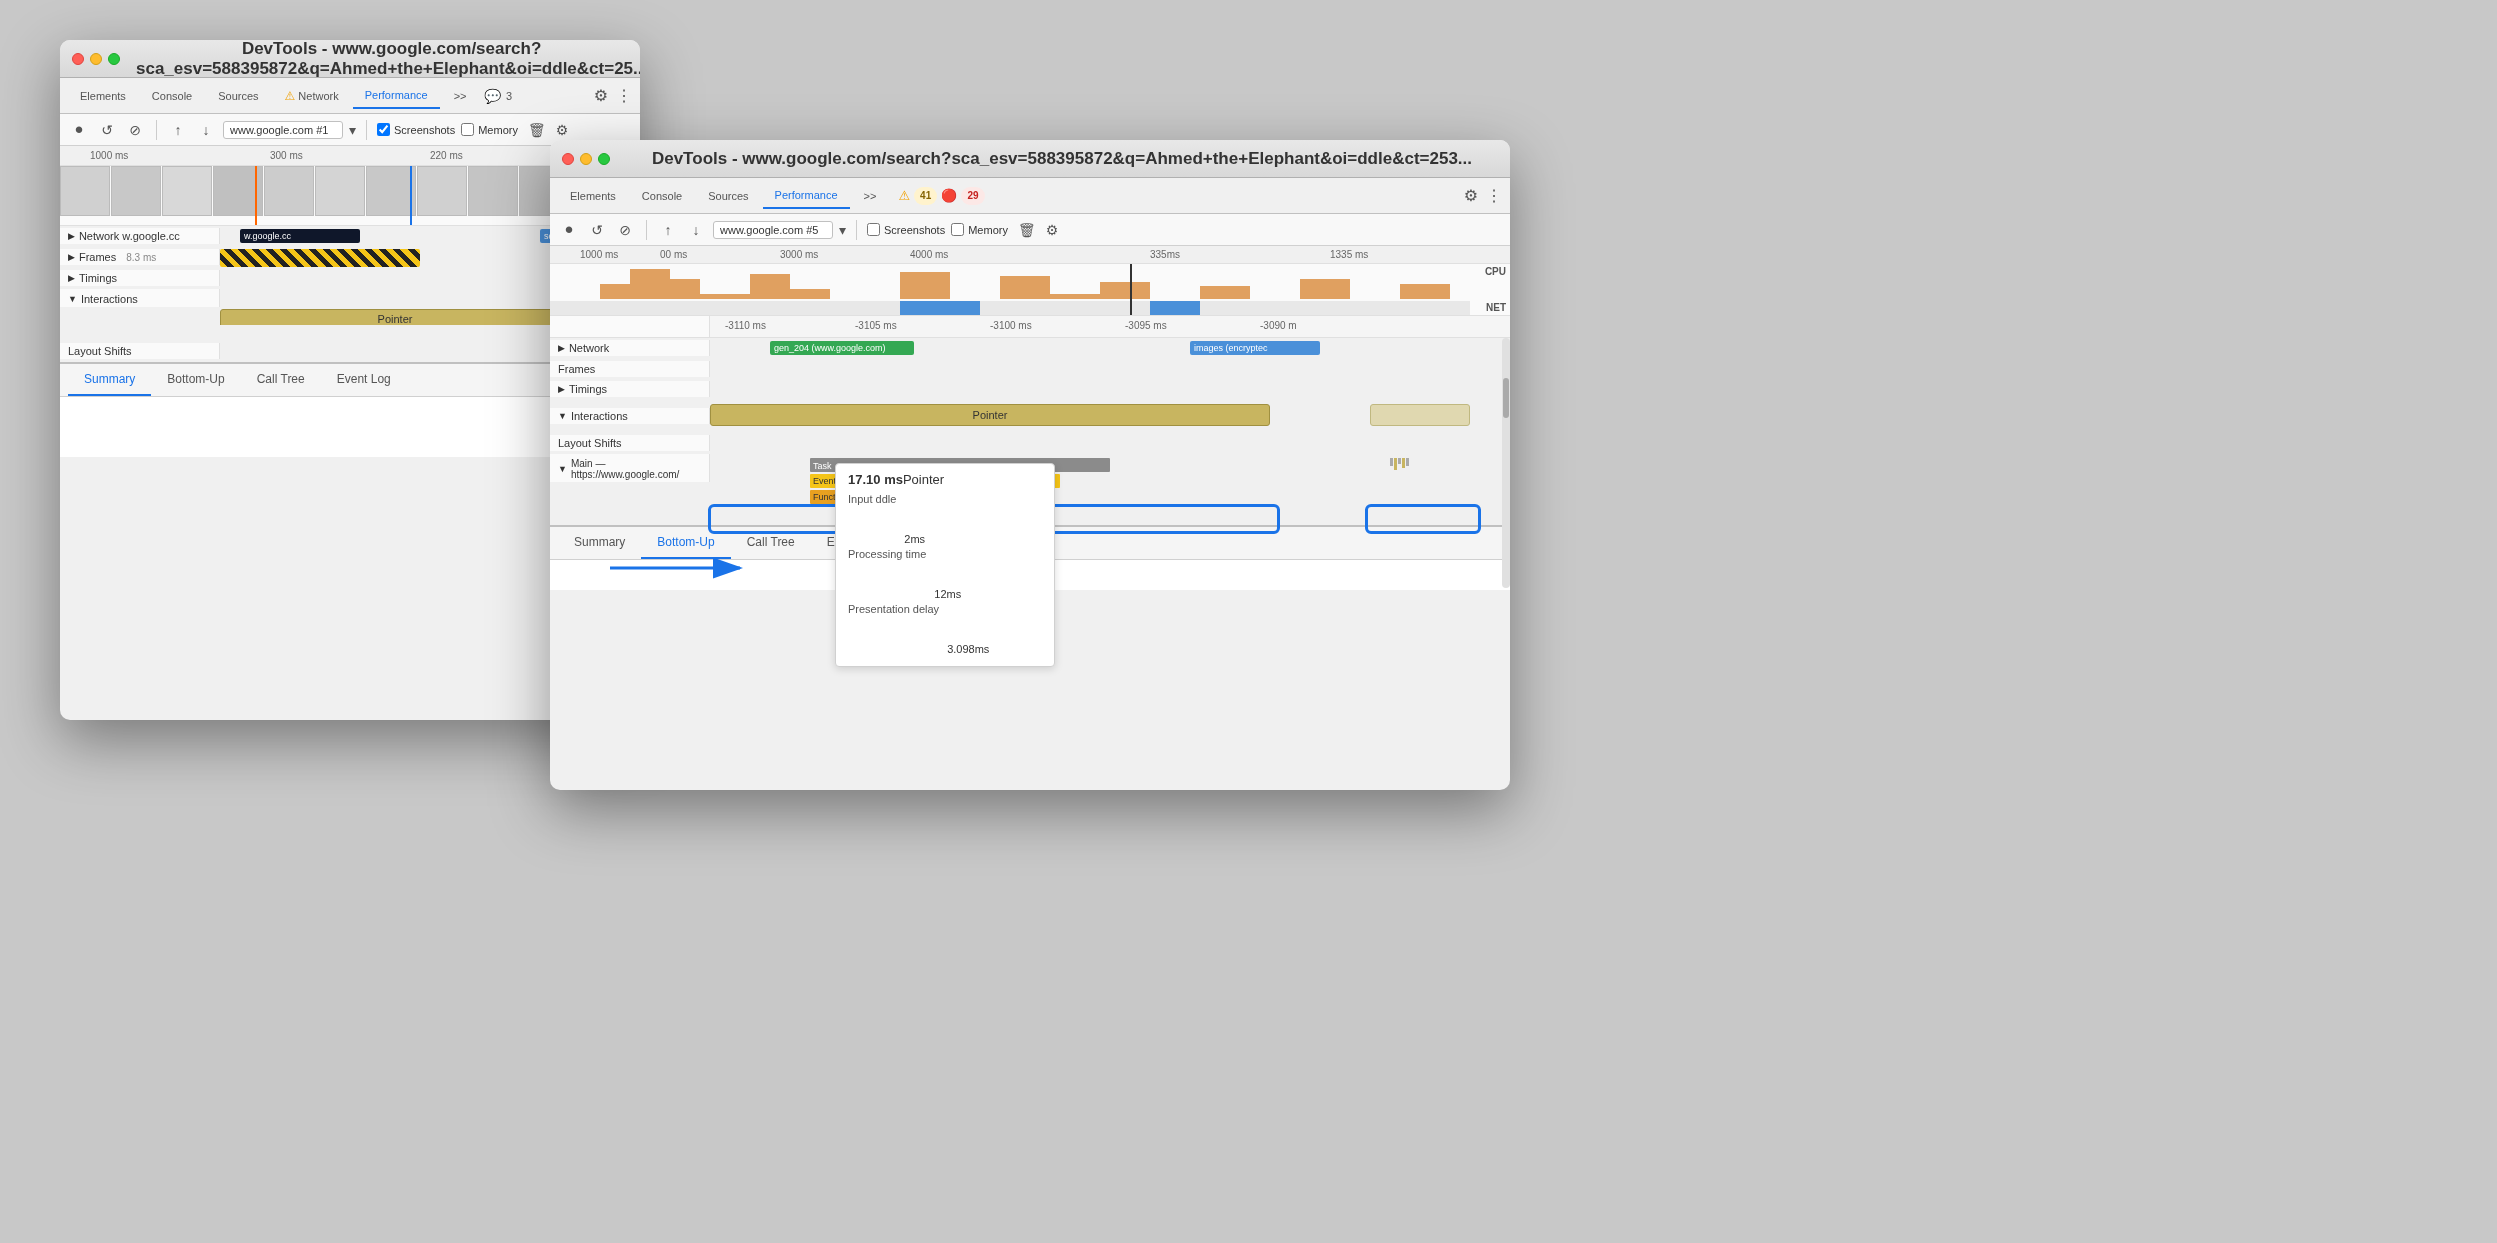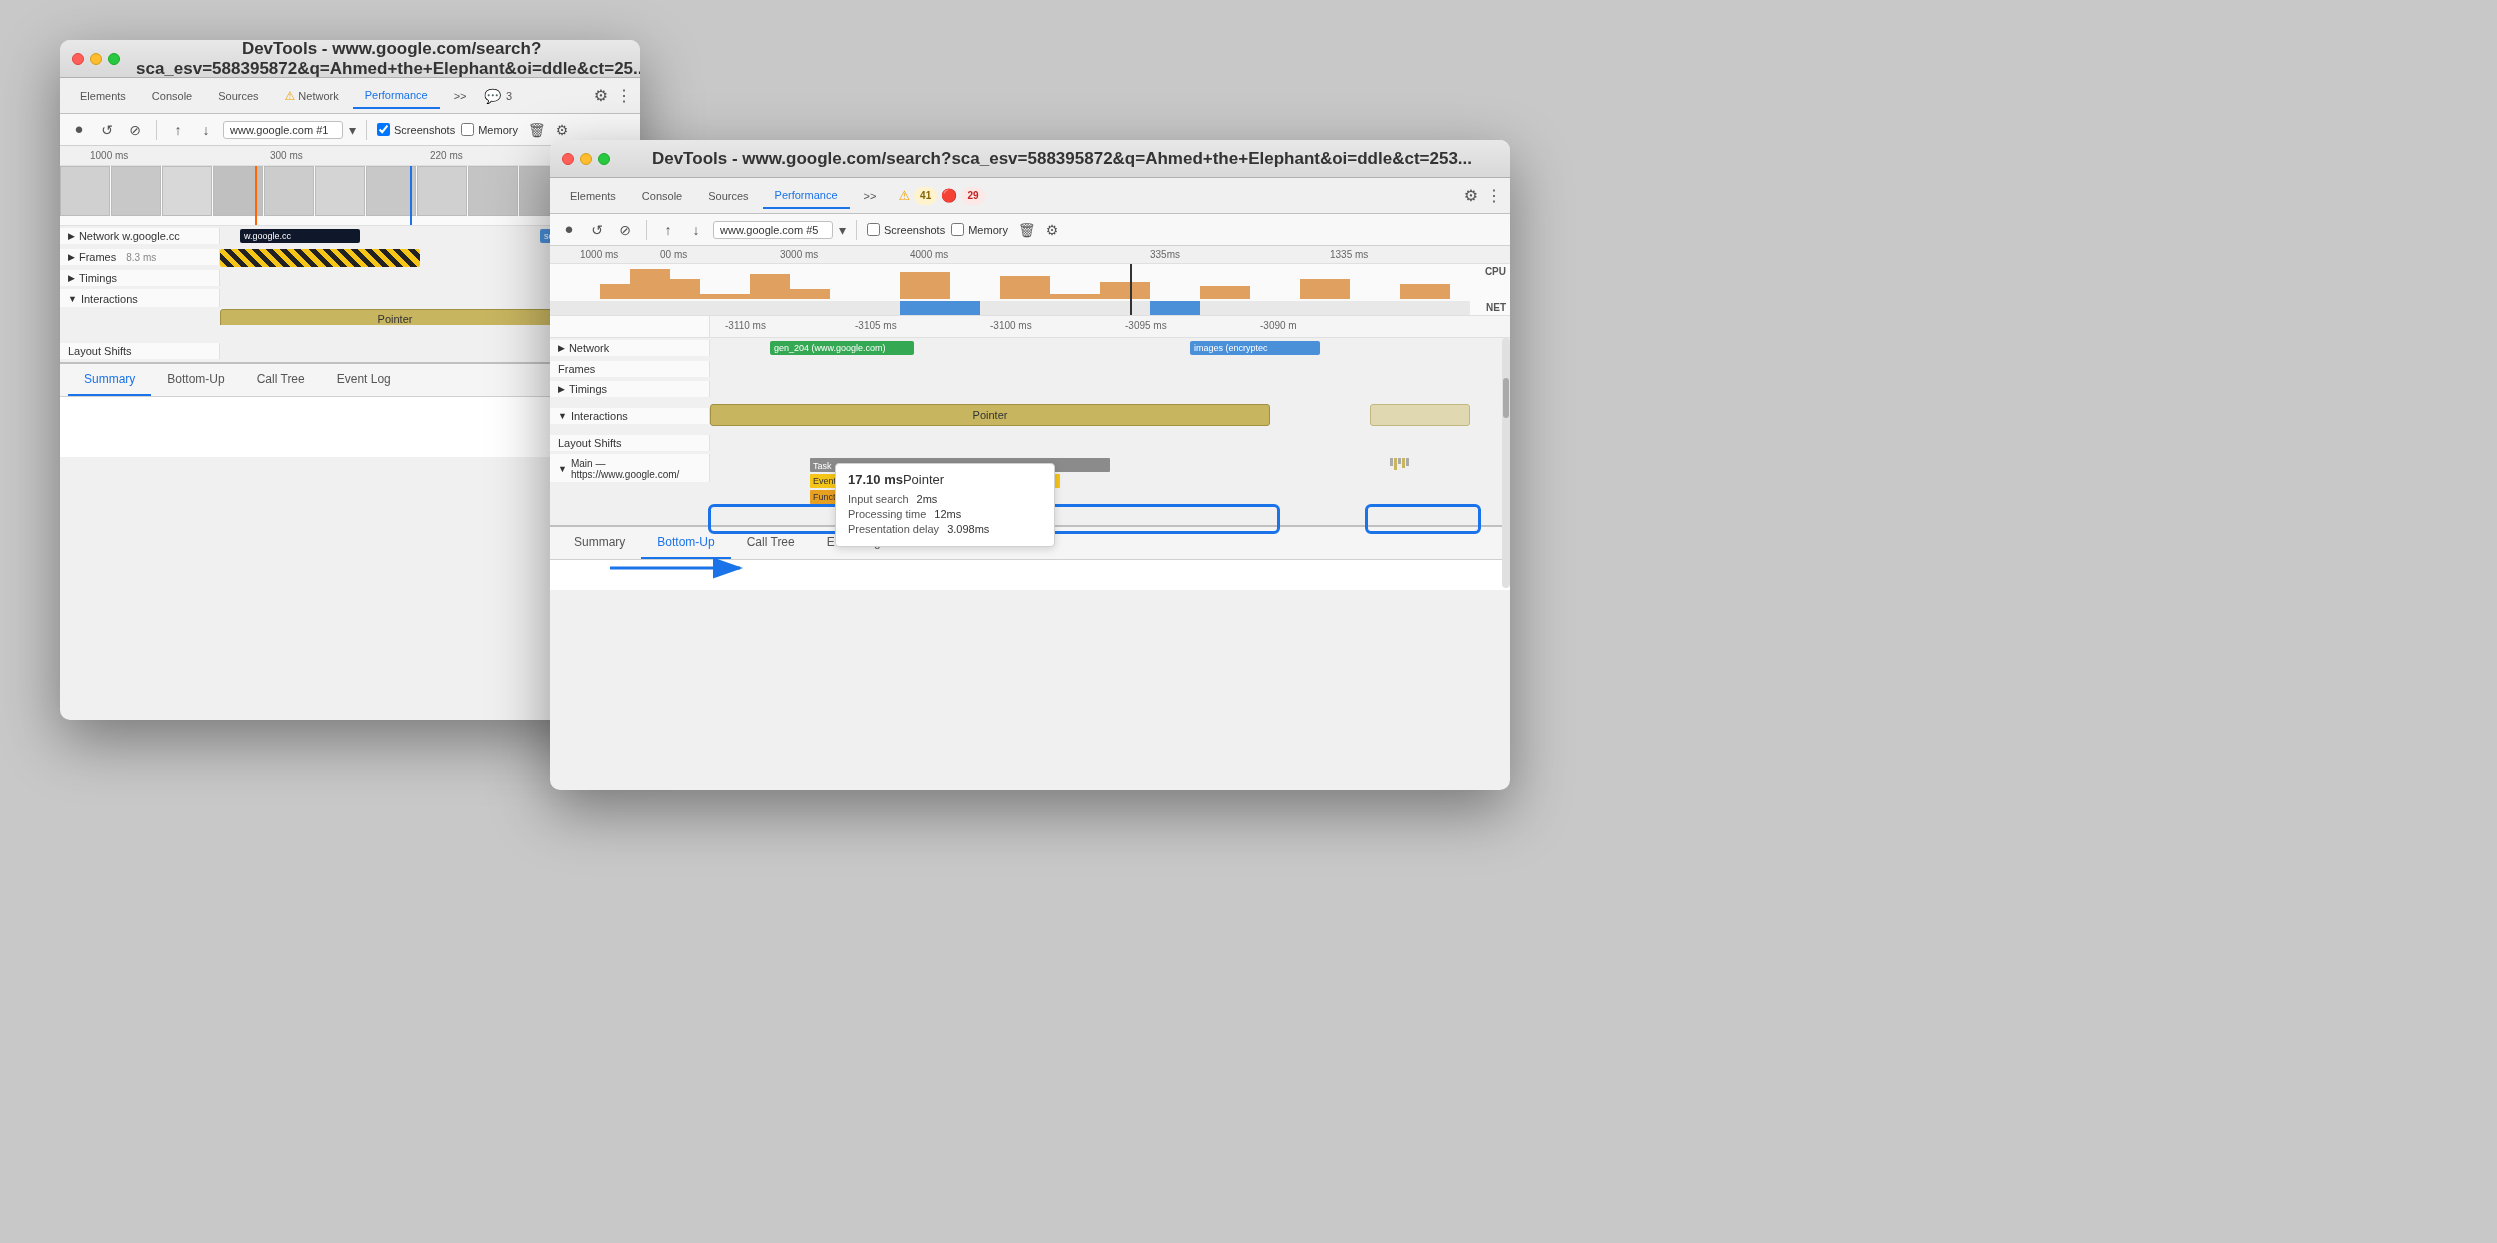--- a/index.html
+++ b/index.html
@@ -220,20 +220,21 @@
       margin-bottom: 3px;
     }
 
     .tooltip-key {
       color: #555;
     }
 
     .tooltip-val {
       color: #333;
       font-weight: 500;
+      margin-top: 40px;
     }
 
     
     .blue-outline {
       border: 3px solid #1a73e8;
       border-radius: 6px;
       position: absolute;
       pointer-events: none;
     }
 
@@ -659,21 +660,21 @@
         </div>
       </div>
     </div>
 
     <div class="tooltip-box" style="left:285px;top:125px;z-index:100;min-width:220px;">
       <div style="display:flex;align-items:center;margin-bottom:6px;">
         <span style="font-size:13px;font-weight:600;color:#333;">17.10 ms</span>
         <span style="font-size:13px;color:#333;">Pointer</span>
       </div>
       <div class="tooltip-row">
-        <span class="tooltip-key">Input search</span>
+        <span class="tooltip-key">Input ddle</span>
         <span class="tooltip-val">2ms</span>
       </div>
       <div class="tooltip-row">
         <span class="tooltip-key">Processing time</span>
         <span class="tooltip-val">12ms</span>
       </div>
       <div class="tooltip-row">
         <span class="tooltip-key">Presentation delay</span>
         <span class="tooltip-val">3.098ms</span>
       </div>

